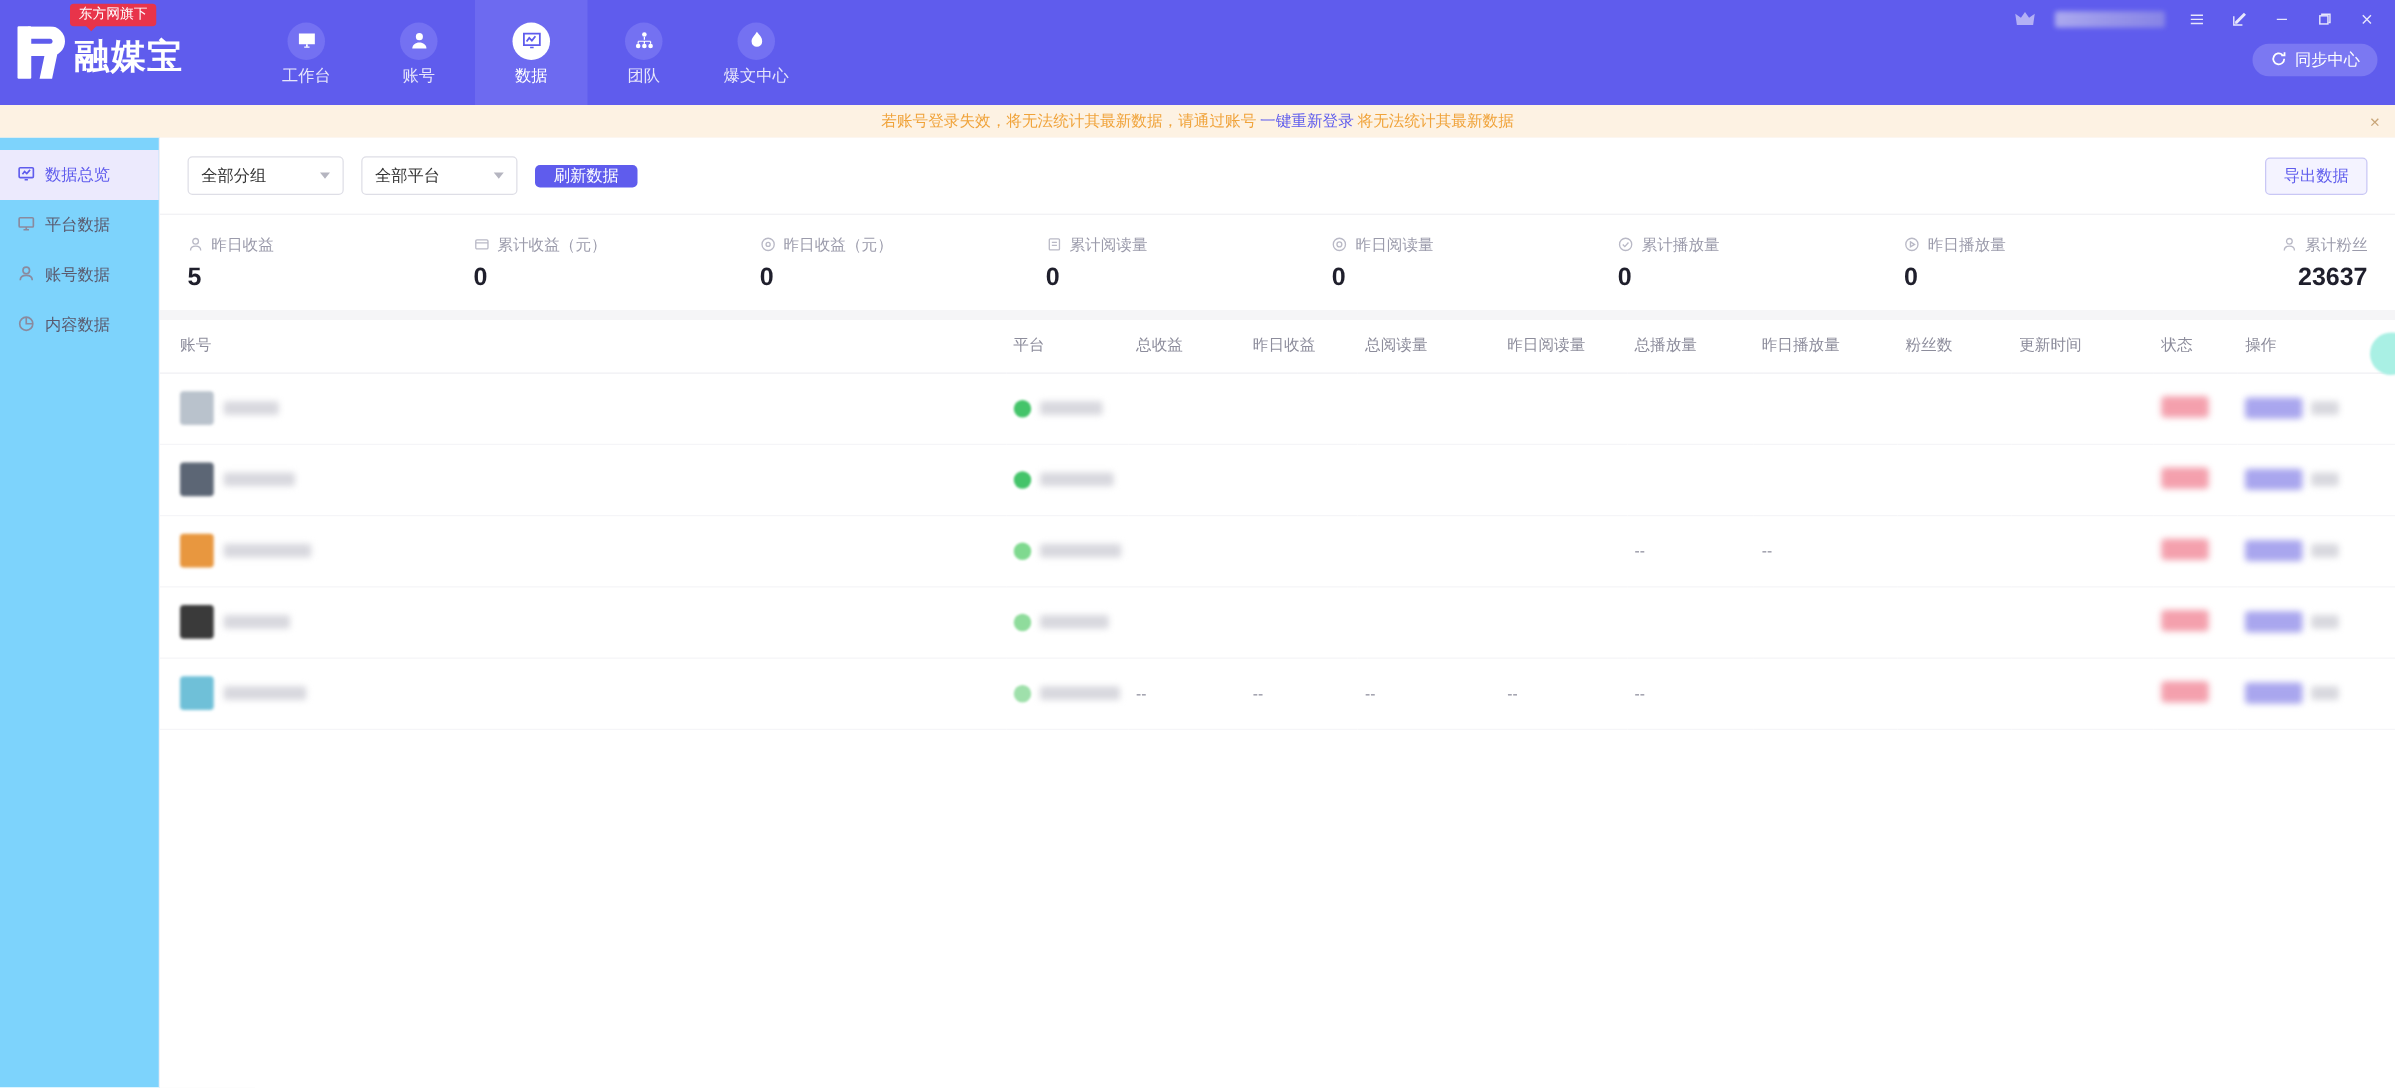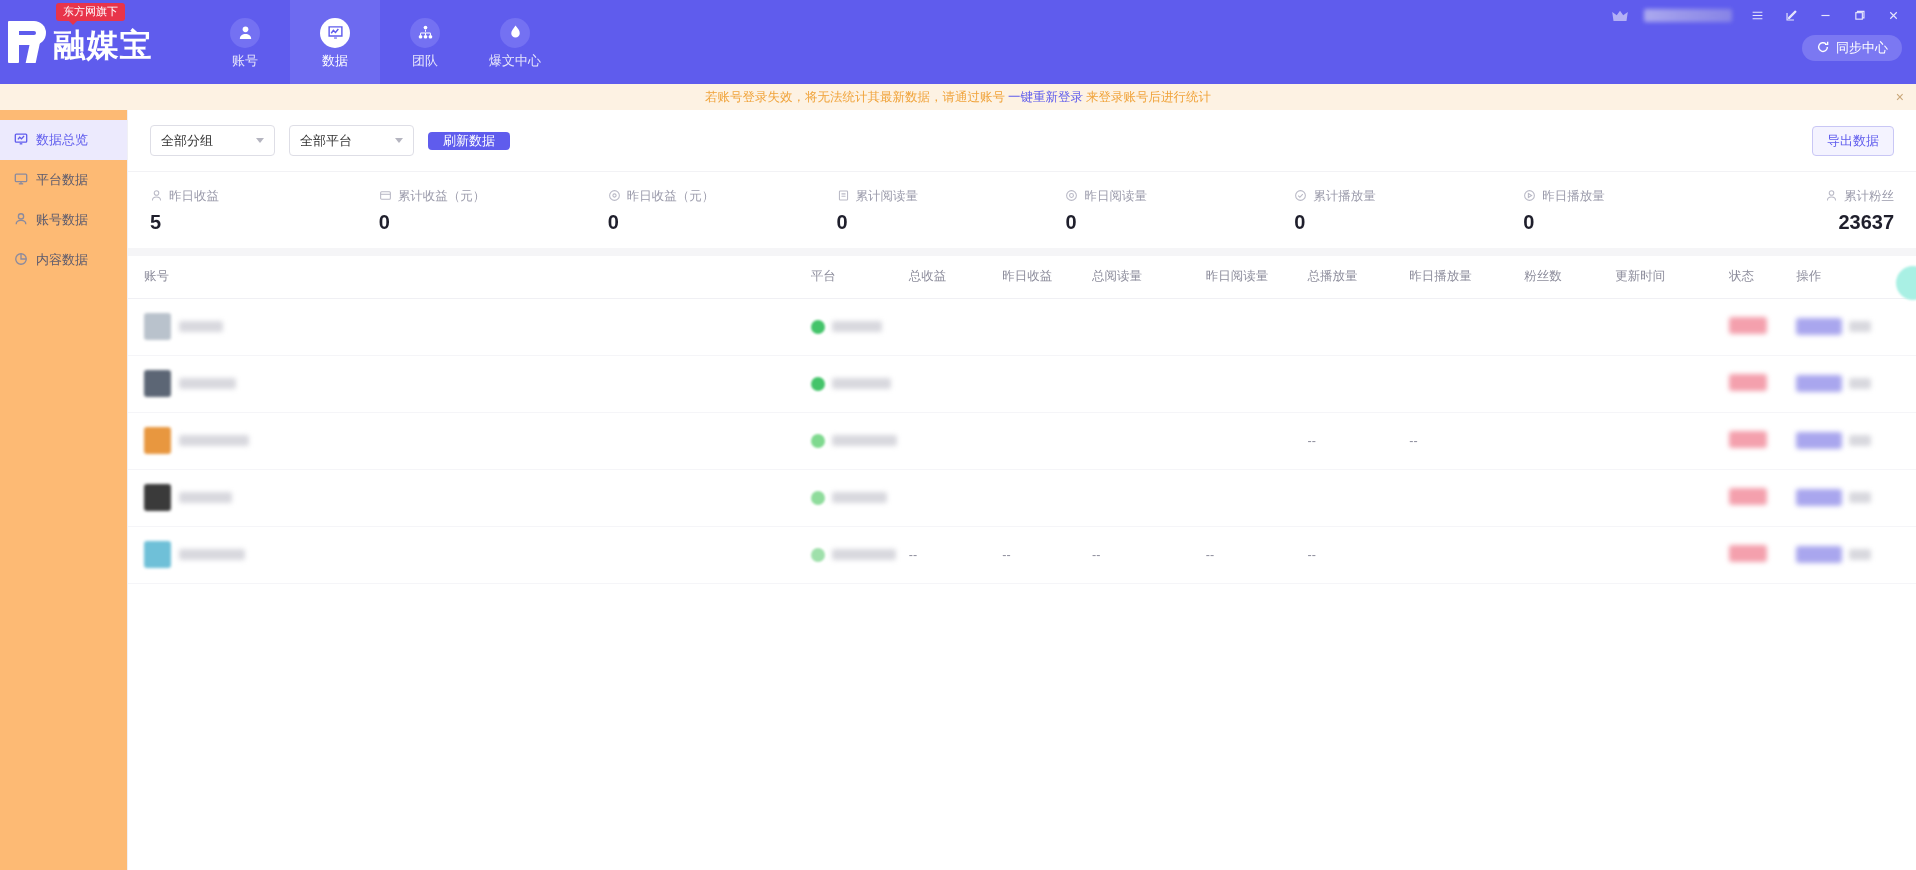--- a/index.html
+++ b/index.html
@@ -39,21 +39,21 @@
     border: 10px solid #fff;
     border-radius: 0 16px 16px 0;
     border-left: none;
   }
   .brand-logo .lg-leg {
     position: absolute; left: 20px; top: 20px;
     width: 10px; height: 22px; background: #fff;
     transform: skewX(-12deg);
   }
   .brand-text {
-    color: #fff; font-size: 32px; font-weight: bold;
+    color: #fff; font-size: 28px; font-weight: bold;
     letter-spacing: 1px; line-height: 1;
     padding-top: 6px;
   }
   .brand-badge {
     position: absolute;
     left: 56px; top: 3px;
     background: #e8344a;
     color: #fff;
     font-size: 11px;
     padding: 2px 7px 3px 7px;
@@ -141,21 +141,21 @@
   .warnbar .wclose {
     position: absolute; right: 12px; top: 50%; transform: translateY(-50%);
     color: #c9a678; font-size: 14px; cursor: pointer; line-height: 1;
   }
 
   
   .body { display: flex; height: calc(870px - 84px - 26px); }
 
   .sidebar {
     width: 128px; flex: none;
-    background: #fdba74;
+    background: #7dd3fc;
     border-right: 1px solid #f0f0f5;
     padding-top: 10px;
   }
   .side-item {
     height: 40px;
     display: flex; align-items: center;
     padding-left: 14px;
     font-size: 13px;
     color: #5a5a6e;
     cursor: pointer;
@@ -263,20 +263,30 @@
       <div class="lg-bar"></div>
       <div class="lg-arc"></div>
       <div class="lg-leg"></div>
     </div>
     <div class="brand-text">融媒宝</div>
     <div class="brand-badge">东方网旗下</div>
   </div>
 
   <div class="navitems">
 
+    <div class="navitem">
+      <span class="nav-ico">
+        <svg viewBox="0 0 24 24">
+            <path d="M3 4h18v12H3z" fill="#fff"></path>
+            <path d="M9 20h6v-1.5H9z" fill="#fff"></path>
+            <path d="M11 16h2v3h-2z" fill="#fff"></path>
+          </svg>
+      </span>
+      <span class="nav-lbl">工作台</span>
+    </div>
 
     <div class="navitem">
       <span class="nav-ico">
         <svg viewBox="0 0 24 24">
             <circle cx="12" cy="7.5" r="4"></circle>
             <path d="M4 21c0-4.4 3.6-7 8-7s8 2.6 8 7z"></path>
           </svg>
       </span>
       <span class="nav-lbl">账号</span>
     </div>
@@ -361,21 +371,21 @@
           </svg>
       </span>
       <span>同步中心</span>
     </div>
   </div>
 </div>
 
 <div class="warnbar">
   <span>若账号登录失效，将无法统计其最新数据，请通过账号</span>
   <span class="wlink">一键重新登录</span>
-  <span>来登录账号后进行统计</span>
+  <span>将无法统计其最新数据</span>
   <span class="wclose">×</span>
 </div>
 
 <div class="body">
 
   <div class="sidebar">
     <div class="side-item active">
       <span>
         <svg viewBox="0 0 16 16">
             <rect x="1.5" y="2.5" width="13" height="9" rx="1"></rect>

